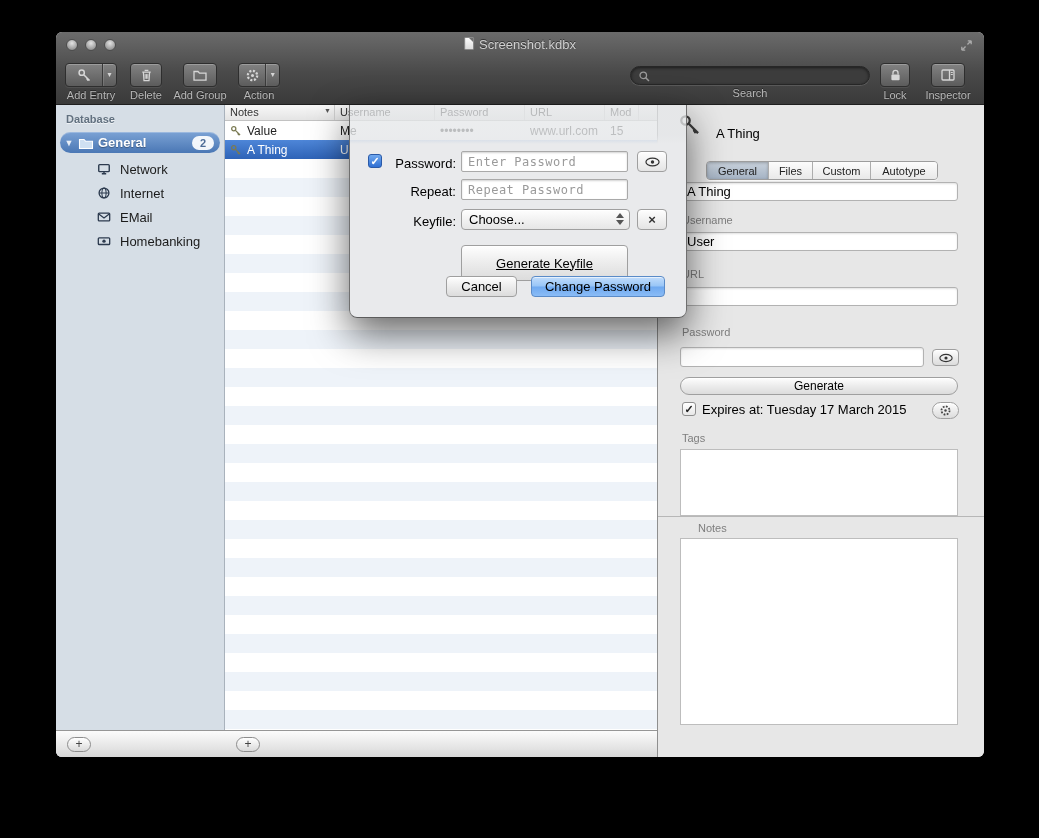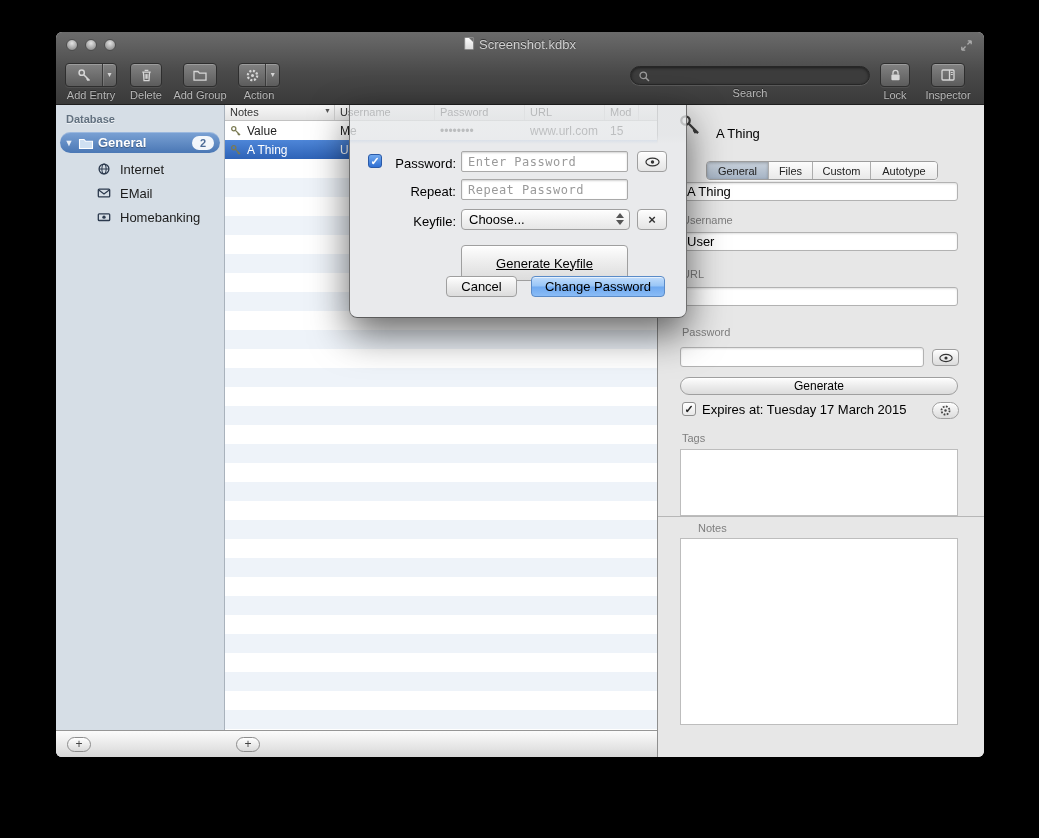--- a/index.html
+++ b/index.html
@@ -266,20 +266,29 @@
                 <path d="M1.5 4.5 h4.5 l1.5 1.7 H14.5 v7.3 H1.5 z" fill="#cfe0f2" stroke="#ffffff" stroke-width="1.1"></path>
               </svg>
           </span>
           <span class="group-label">General</span>
           <span class="badge">2</span>
         </div>
         <div class="side-items" id="side-items">
             <div class="side-item">
               <span class="si-icon">
                 <svg width="14" height="14" viewBox="0 0 16 16">
+                  <rect x="2" y="3" width="12" height="8" rx="1" fill="none" stroke="#2c3a4e" stroke-width="1.6"></rect>
+                  <path d="M8 11 v2 M5.5 13.5 h5" stroke="#2c3a4e" stroke-width="1.6"></path>
+                </svg>
+              </span>
+              <span>Network</span>
+            </div>
+            <div class="side-item">
+              <span class="si-icon">
+                <svg width="14" height="14" viewBox="0 0 16 16">
                   <circle cx="8" cy="8" r="5.6" fill="none" stroke="#2c3a4e" stroke-width="1.5"></circle>
                   <ellipse cx="8" cy="8" rx="2.4" ry="5.6" fill="none" stroke="#2c3a4e" stroke-width="1.2"></ellipse>
                   <path d="M2.4 8 h11.2" stroke="#2c3a4e" stroke-width="1.2"></path>
                 </svg>
               </span>
               <span>Internet</span>
             </div>
             <div class="side-item">
               <span class="si-icon">
                 <svg width="14" height="14" viewBox="0 0 16 16">

